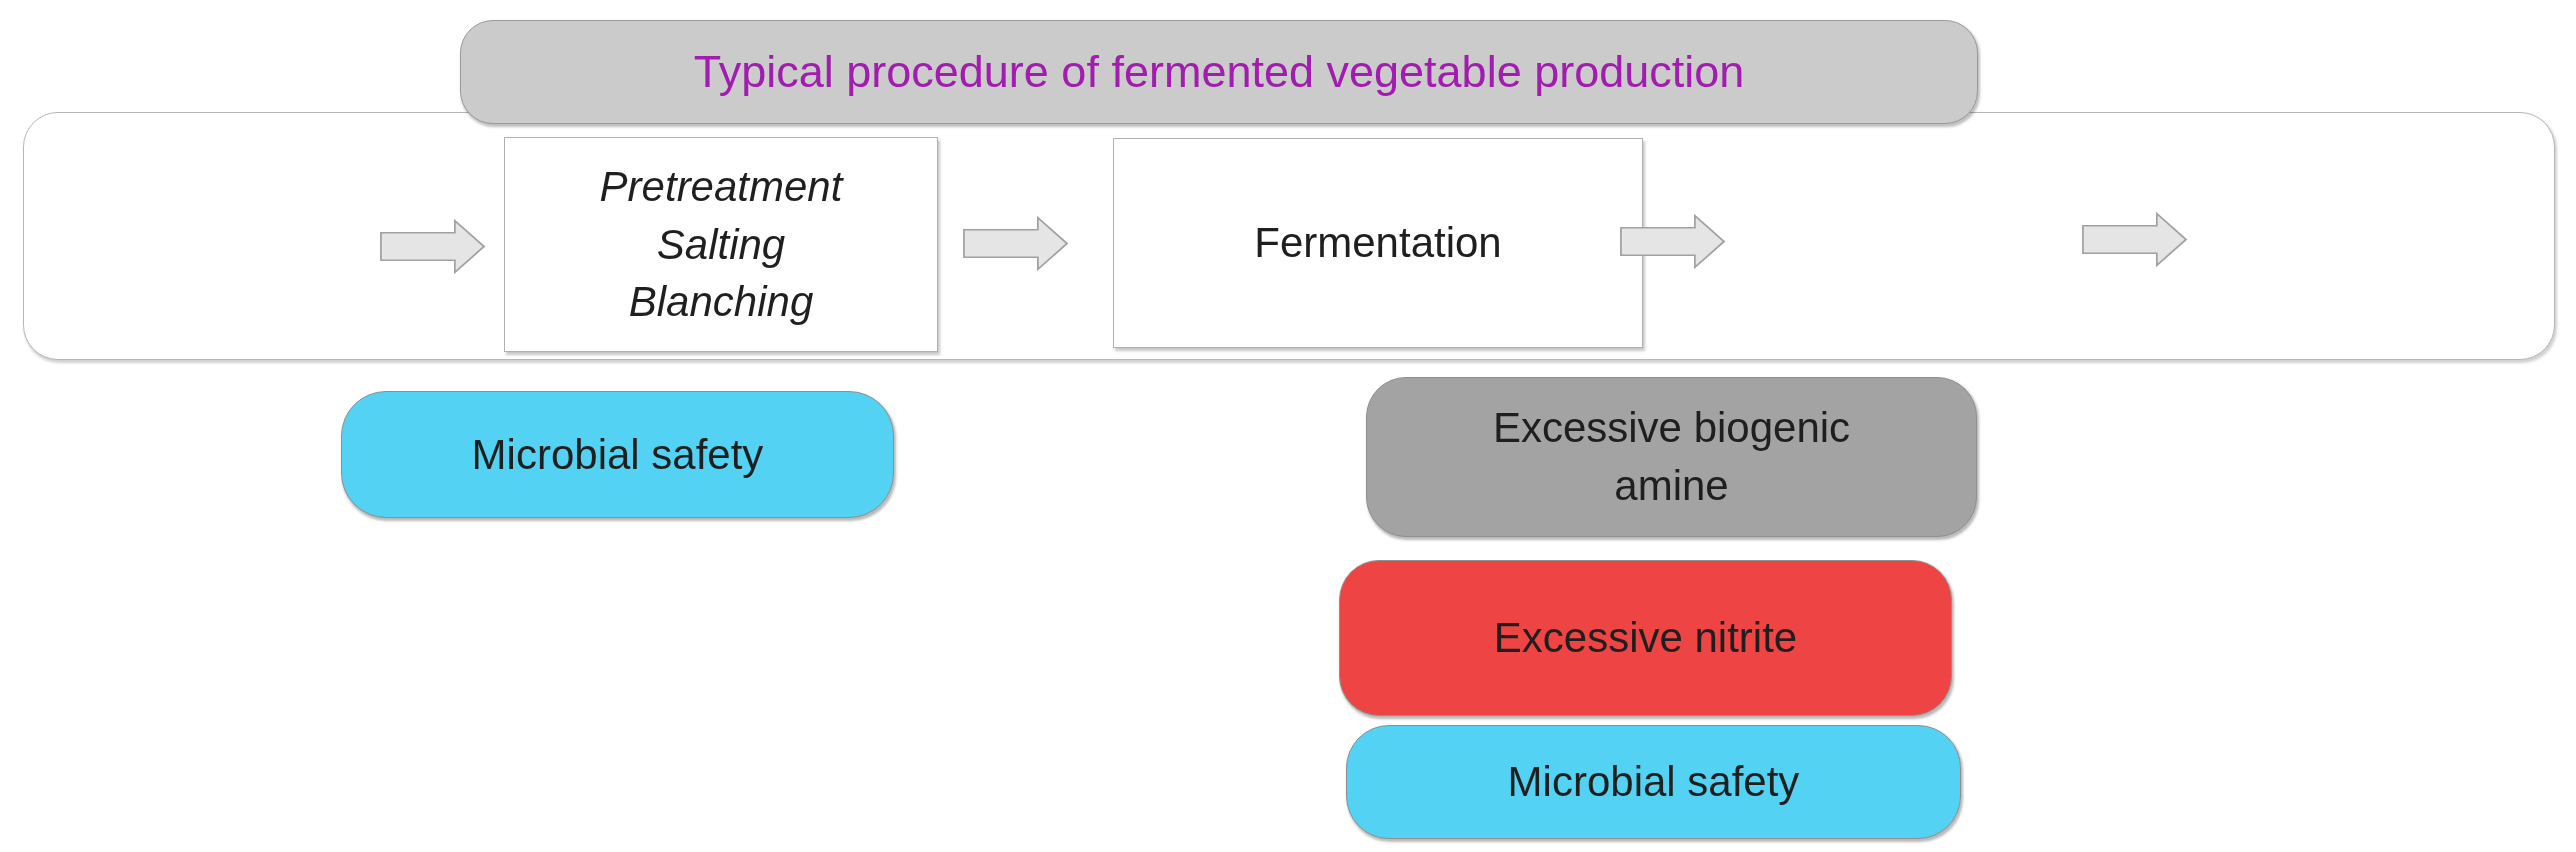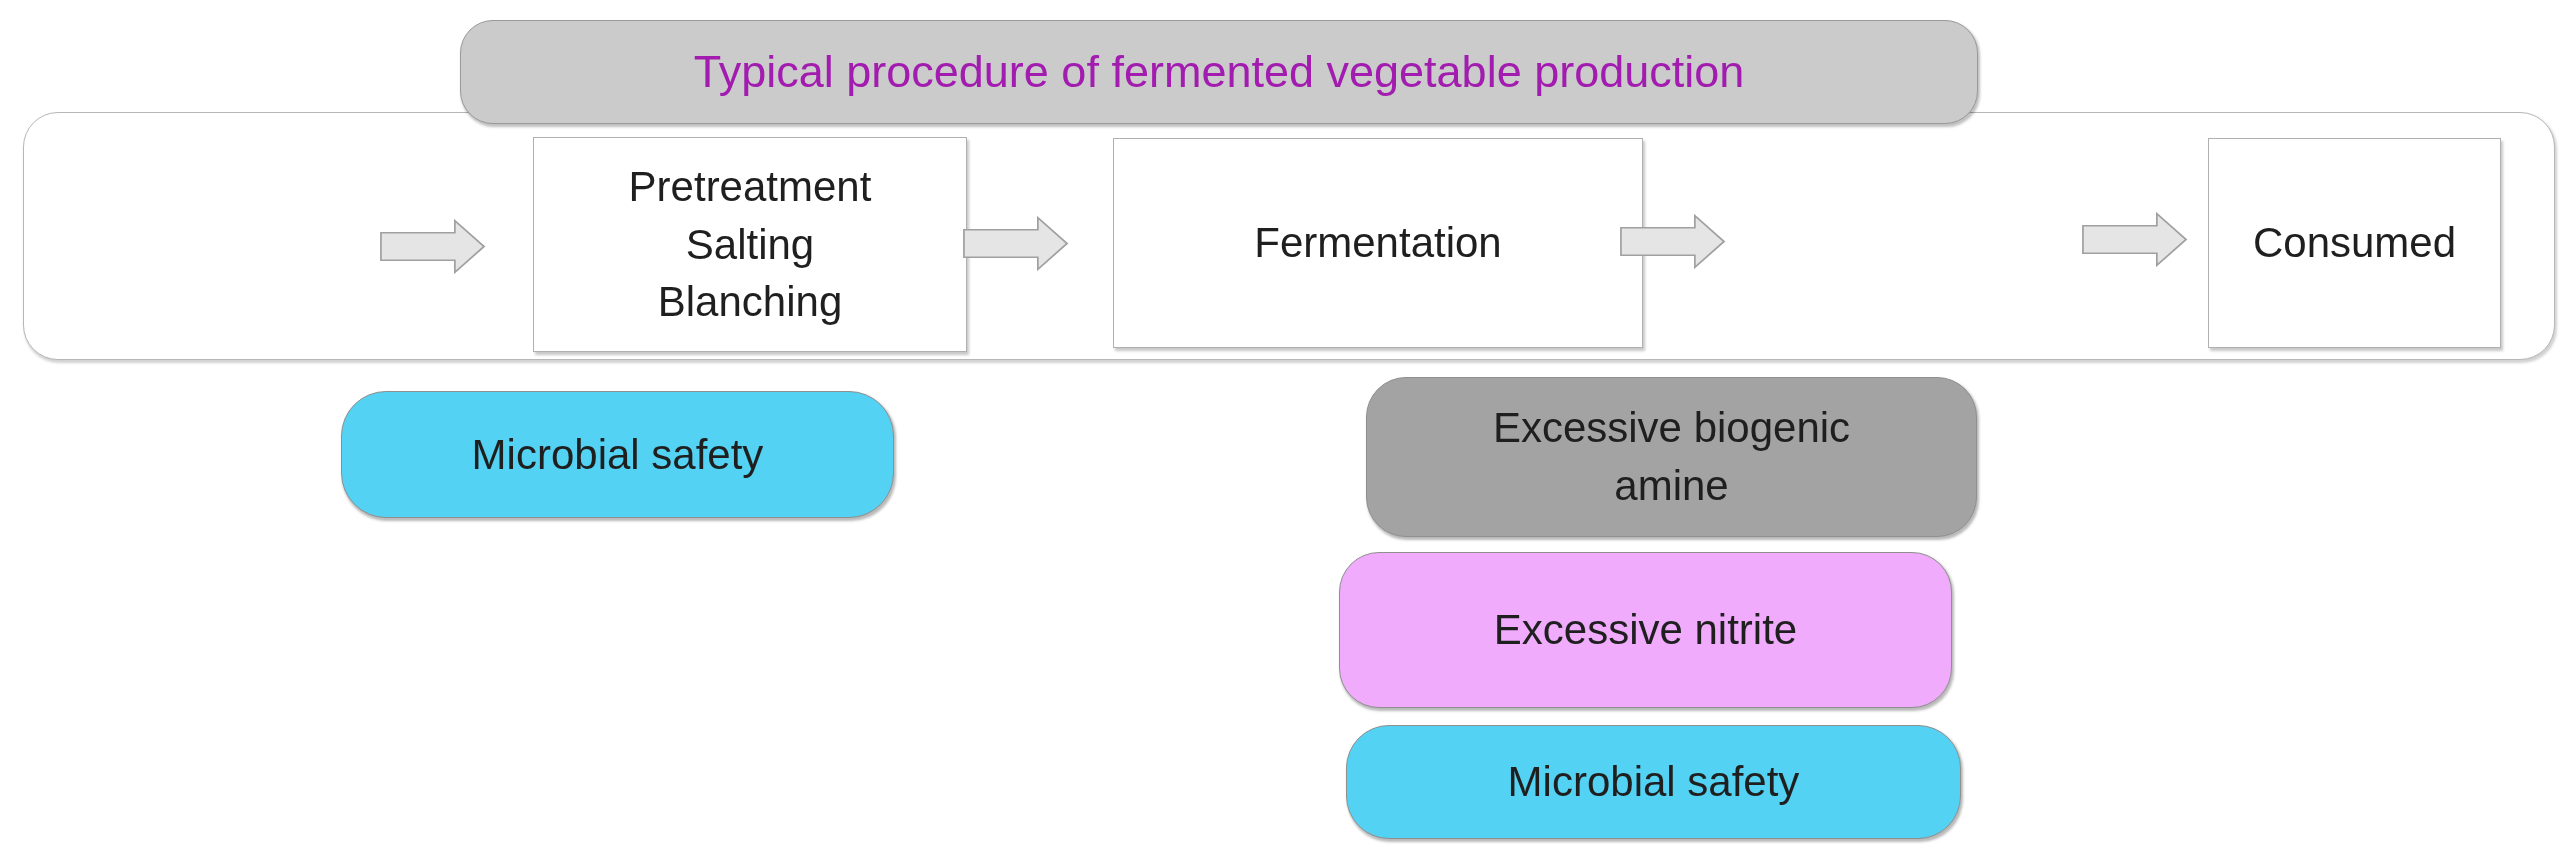--- a/index.html
+++ b/index.html
@@ -61,21 +61,21 @@
     border: 1.7px solid #8f8f8f;
     box-shadow: 1.7px 2.6px 2.6px rgba(0,0,0,0.28);
     display: flex; align-items: center; justify-content: center;
     text-align: center;
     white-space: pre-line;
     font-size: 42px;
     line-height: 1.38;
     z-index: 2;
   }
   #step-raw        { left: 49px;   top: 142px; width: 316px; height: 192px; }
-  #step-pre        { left: 533px;  top: 137px; width: 432px; height: 213px; }
+  #step-pre        { left: 504px;  top: 137px; width: 432px; height: 213px; font-style: italic; }
   #step-ferment    { left: 1077px; top: 138px; width: 528px; height: 208px; margin-left: 36px; }
   #step-packaged   { left: 1740px; top: 137px; width: 321px; height: 211px; }
   #step-consumed   { left: 2208px; top: 138px; width: 291px; height: 208px; }
   #arrow-1 { left: 379px;  top: 219px; }
   #arrow-2 { left: 962px; top: 216px; }
   #arrow-3 { left: 1619px; top: 214px; }
   #arrow-4 { left: 2081px; top: 212px; }
   #hazard-pre-microbial { left: 341px;  top: 391px; width: 551px; height: 125px; border-radius: 45px; }
   #hazard-amine         { left: 1339px; top: 377px; width: 609px; height: 158px; border-radius: 40px; }
   #hazard-nitrite       { left: 1339px; top: 552px; width: 611px; height: 154px; border-radius: 40px; }
@@ -93,21 +93,20 @@
   <div class="container-frame"></div>
 
 
   <div class="step-box" id="step-pre">Pretreatment
 Salting
 Blanching</div>
 
   <div class="step-box" id="step-ferment">Fermentation</div>
 
 
-  <div class="step-box" id="step-consumed">Consumed</div>
 
   <svg class="flow-arrow" id="arrow-1" viewBox="0 0 124 64">
       <polygon points="2,16 88,16 88,2 122,32 88,62 88,48 2,48" fill="#e5e5e5" stroke="#a0a0a0" stroke-width="2"></polygon>
     </svg>
 
   <svg class="flow-arrow" id="arrow-2" viewBox="0 0 124 64">
       <polygon points="2,16 88,16 88,2 122,32 88,62 88,48 2,48" fill="#e5e5e5" stroke="#a0a0a0" stroke-width="2"></polygon>
     </svg>
 
   <svg class="flow-arrow" id="arrow-3" viewBox="0 0 124 64">
@@ -116,18 +115,18 @@
 
   <svg class="flow-arrow" id="arrow-4" viewBox="0 0 124 64">
       <polygon points="2,16 88,16 88,2 122,32 88,62 88,48 2,48" fill="#e5e5e5" stroke="#a0a0a0" stroke-width="2"></polygon>
     </svg>
 
   <div class="pill" id="hazard-pre-microbial" style="background-color: rgb(83, 210, 243);">Microbial safety</div>
 
   <div class="pill" id="hazard-amine" style="background-color: #a3a3a3; margin-left: 27px;">Excessive biogenic
 amine</div>
 
-  <div class="pill" id="hazard-nitrite" style="background-color: #f0abfc;">Excessive nitrite</div>
+  <div class="pill" id="hazard-nitrite" style="background-color: #ef4444; margin-top: 8px;">Excessive nitrite</div>
 
   <div class="pill" id="hazard-fer-microbial" style="background-color: rgb(83, 210, 243);">Microbial safety</div>
 
 </div>
 
 
 </body></html>

